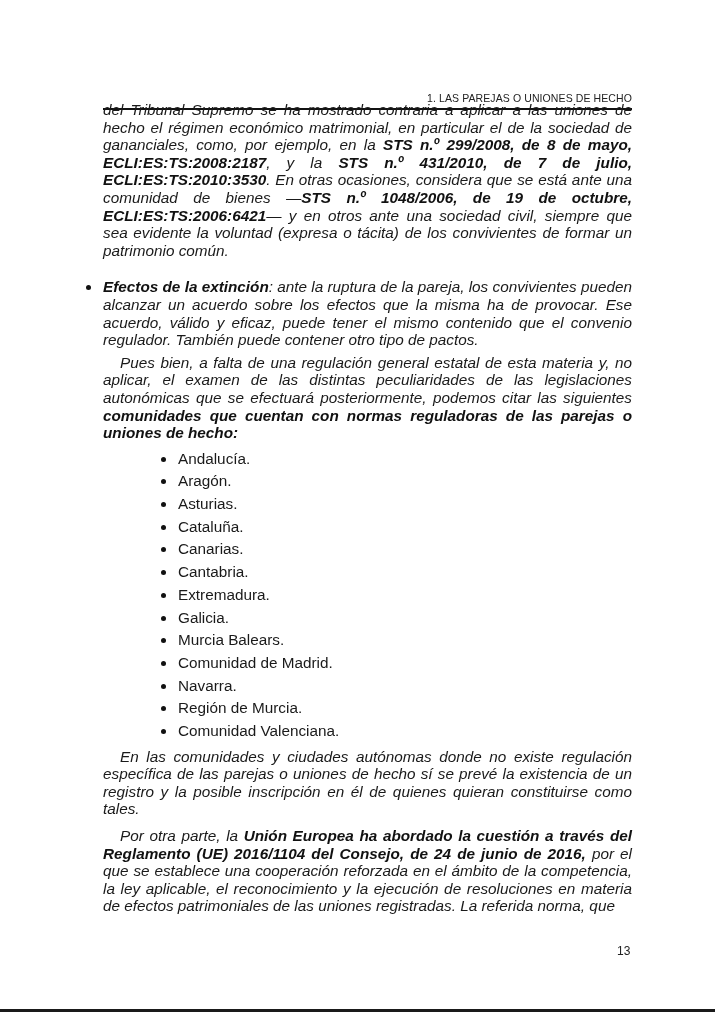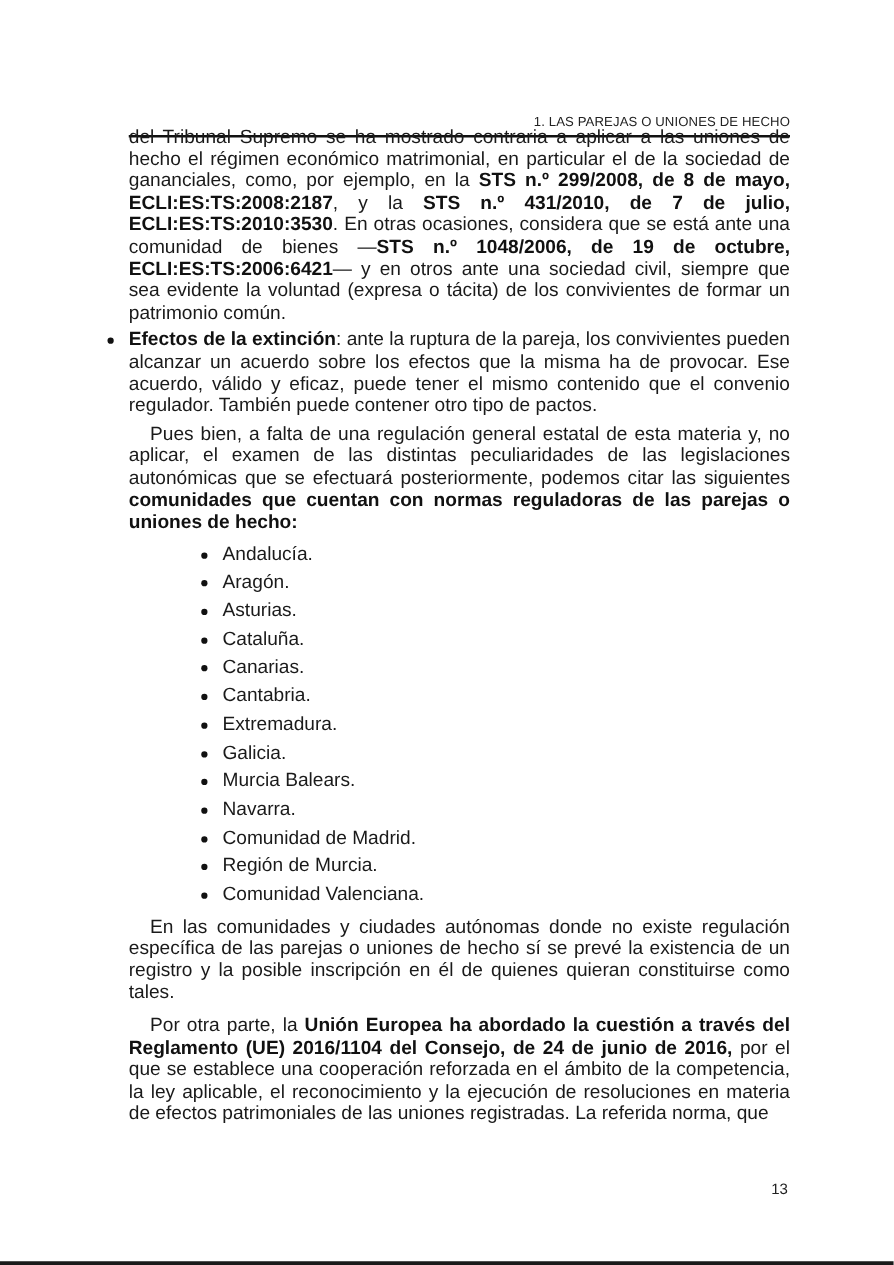--- a/index.html
+++ b/index.html
@@ -11,21 +11,21 @@
     position: absolute; left: 103px; top: 40px; width: 529px;
     border-bottom: 2px solid #111; height: 20px; margin-top: 48px;
   }
   .header-title {
     position: absolute; right: 0; top: 4px; font-size: 10.5px; letter-spacing: 0.1px; color: #222;
   }
   .content {
     position: absolute; left: 103px; top: 101px; width: 529px;
     font-size: 15.3px; line-height: 17.6px; text-align: justify;
   }
-  .content p { margin: 0; }
+  .content p { margin: 0; font-style: italic; }
   .indent-block { margin-left: 50px; }
   .bullet-item { position: relative; margin-left: 50px; }
   .bullet-item .dot {
     position: absolute; left: -17px; top: 7px; width: 5px; height: 5px; border-radius: 50%; background: #111;
   }
   .para { text-indent: 17px; margin-top: 5px !important; }
   .para-gap { margin-top: 9px !important; }
   .region-list { list-style: none; margin: 6px 0 4px 0; padding: 0; }
   .region-list li { position: relative; margin-left: 75px; height: 22.7px; line-height: 22.7px; }
   .region-list li .dot {
@@ -43,36 +43,36 @@
 <body>
 
 <div class="header">
   <span class="header-title">1. LAS PAREJAS O UNIONES DE HECHO</span>
 </div>
 
 <div class="content">
 
   <p class="indent-block"><span>del Tribunal Supremo se ha mostrado contraria a aplicar a las uniones de hecho el régimen económico matrimonial, en particular el de la sociedad de gananciales, como, por ejemplo, en la </span><b>STS n.º 299/2008, de 8 de mayo, ECLI:ES:TS:2008:2187</b><span>, y la </span><b>STS n.º 431/2010, de 7 de julio, ECLI:ES:TS:2010:3530</b><span>. En otras ocasiones, considera que se está ante una comunidad de bienes —</span><b>STS n.º 1048/2006, de 19 de octubre, ECLI:ES:TS:2006:6421</b><span>— y en otros ante una sociedad civil, siempre que sea evidente la voluntad (expresa o tácita) de los convivientes de formar un patrimonio común.</span></p>
 
-  <p class="bullet-item" style="margin-top:4px;"><span class="dot"></span><b>Efectos de la extinción</b><span>: ante la ruptura de la pareja, los convivientes pueden alcanzar un acuerdo sobre los efectos que la misma ha de provocar. Ese acuerdo, válido y eficaz, puede tener el mismo contenido que el convenio regulador. También puede contener otro tipo de pactos.</span></p>
+  <p class="bullet-item" style="margin-top:19px;"><span class="dot"></span><b>Efectos de la extinción</b><span>: ante la ruptura de la pareja, los convivientes pueden alcanzar un acuerdo sobre los efectos que la misma ha de provocar. Ese acuerdo, válido y eficaz, puede tener el mismo contenido que el convenio regulador. También puede contener otro tipo de pactos.</span></p>
 
   <p class="para"><span>Pues bien, a falta de una regulación general estatal de esta materia y, no aplicar, el examen de las distintas peculiaridades de las legislaciones autonómicas que se efectuará posteriormente, podemos citar las siguientes </span><b>comunidades que cuentan con normas reguladoras de las parejas o uniones de hecho:</b></p>
 
   <ul class="region-list">
     <li><span class="dot"></span><span>Andalucía.</span></li>
     <li><span class="dot"></span><span>Aragón.</span></li>
     <li><span class="dot"></span><span>Asturias.</span></li>
     <li><span class="dot"></span><span>Cataluña.</span></li>
     <li><span class="dot"></span><span>Canarias.</span></li>
     <li><span class="dot"></span><span>Cantabria.</span></li>
     <li><span class="dot"></span><span>Extremadura.</span></li>
     <li><span class="dot"></span><span>Galicia.</span></li>
     <li><span class="dot"></span><span>Murcia Balears.</span></li>
+    <li><span class="dot"></span><span>Comunidad de Madrid.</span></li>
     <li><span class="dot"></span><span>Navarra.</span></li>
-    <li><span class="dot"></span><span>Comunidad de Madrid.</span></li>
     <li><span class="dot"></span><span>Región de Murcia.</span></li>
     <li><span class="dot"></span><span>Comunidad Valenciana.</span></li>
   </ul>
 
   <p class="para"><span>En las comunidades y ciudades autónomas donde no existe regulación específica de las parejas o uniones de hecho sí se prevé la existencia de un registro y la posible inscripción en él de quienes quieran constituirse como tales.</span></p>
 
   <p class="para para-gap"><span>Por otra parte, la </span><b>Unión Europea ha abordado la cuestión a través del Reglamento (UE) 2016/1104 del Consejo, de 24 de junio de 2016,</b><span> por el que se establece una cooperación reforzada en el ámbito de la competencia, la ley aplicable, el reconocimiento y la ejecución de resoluciones en materia de efectos patrimoniales de las uniones registradas. La referida norma, que</span></p>
 
 </div>
 

